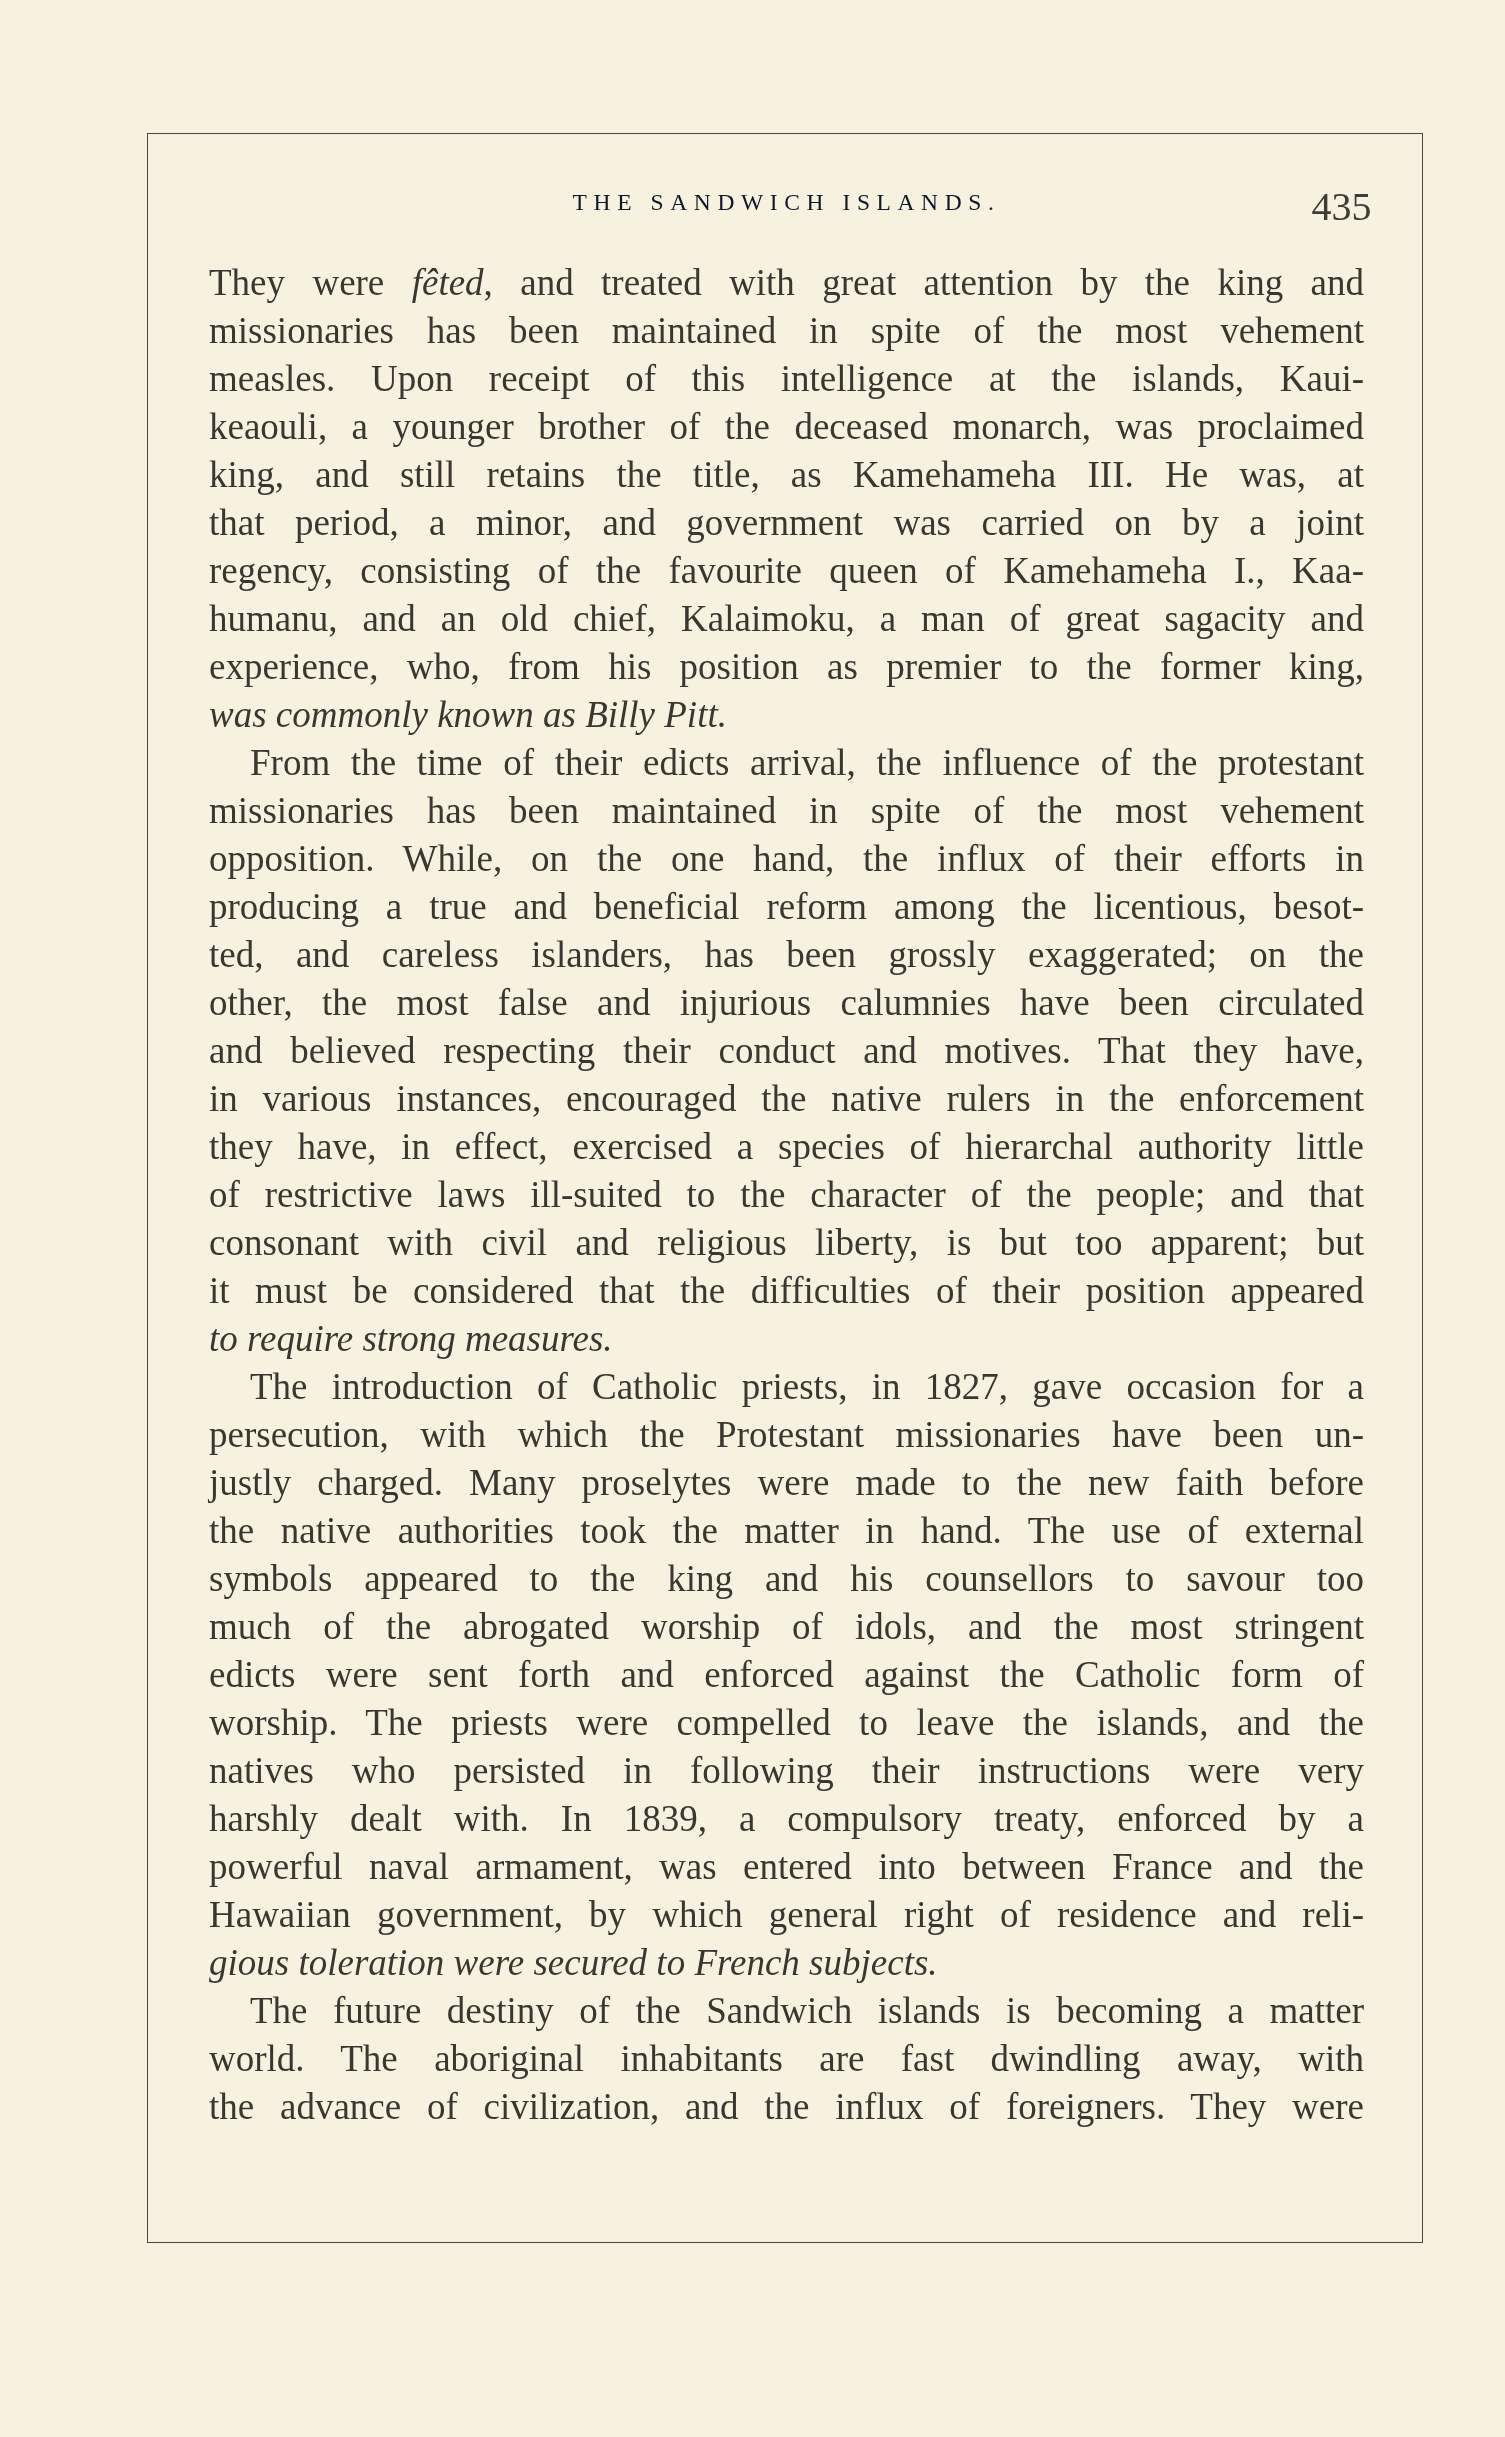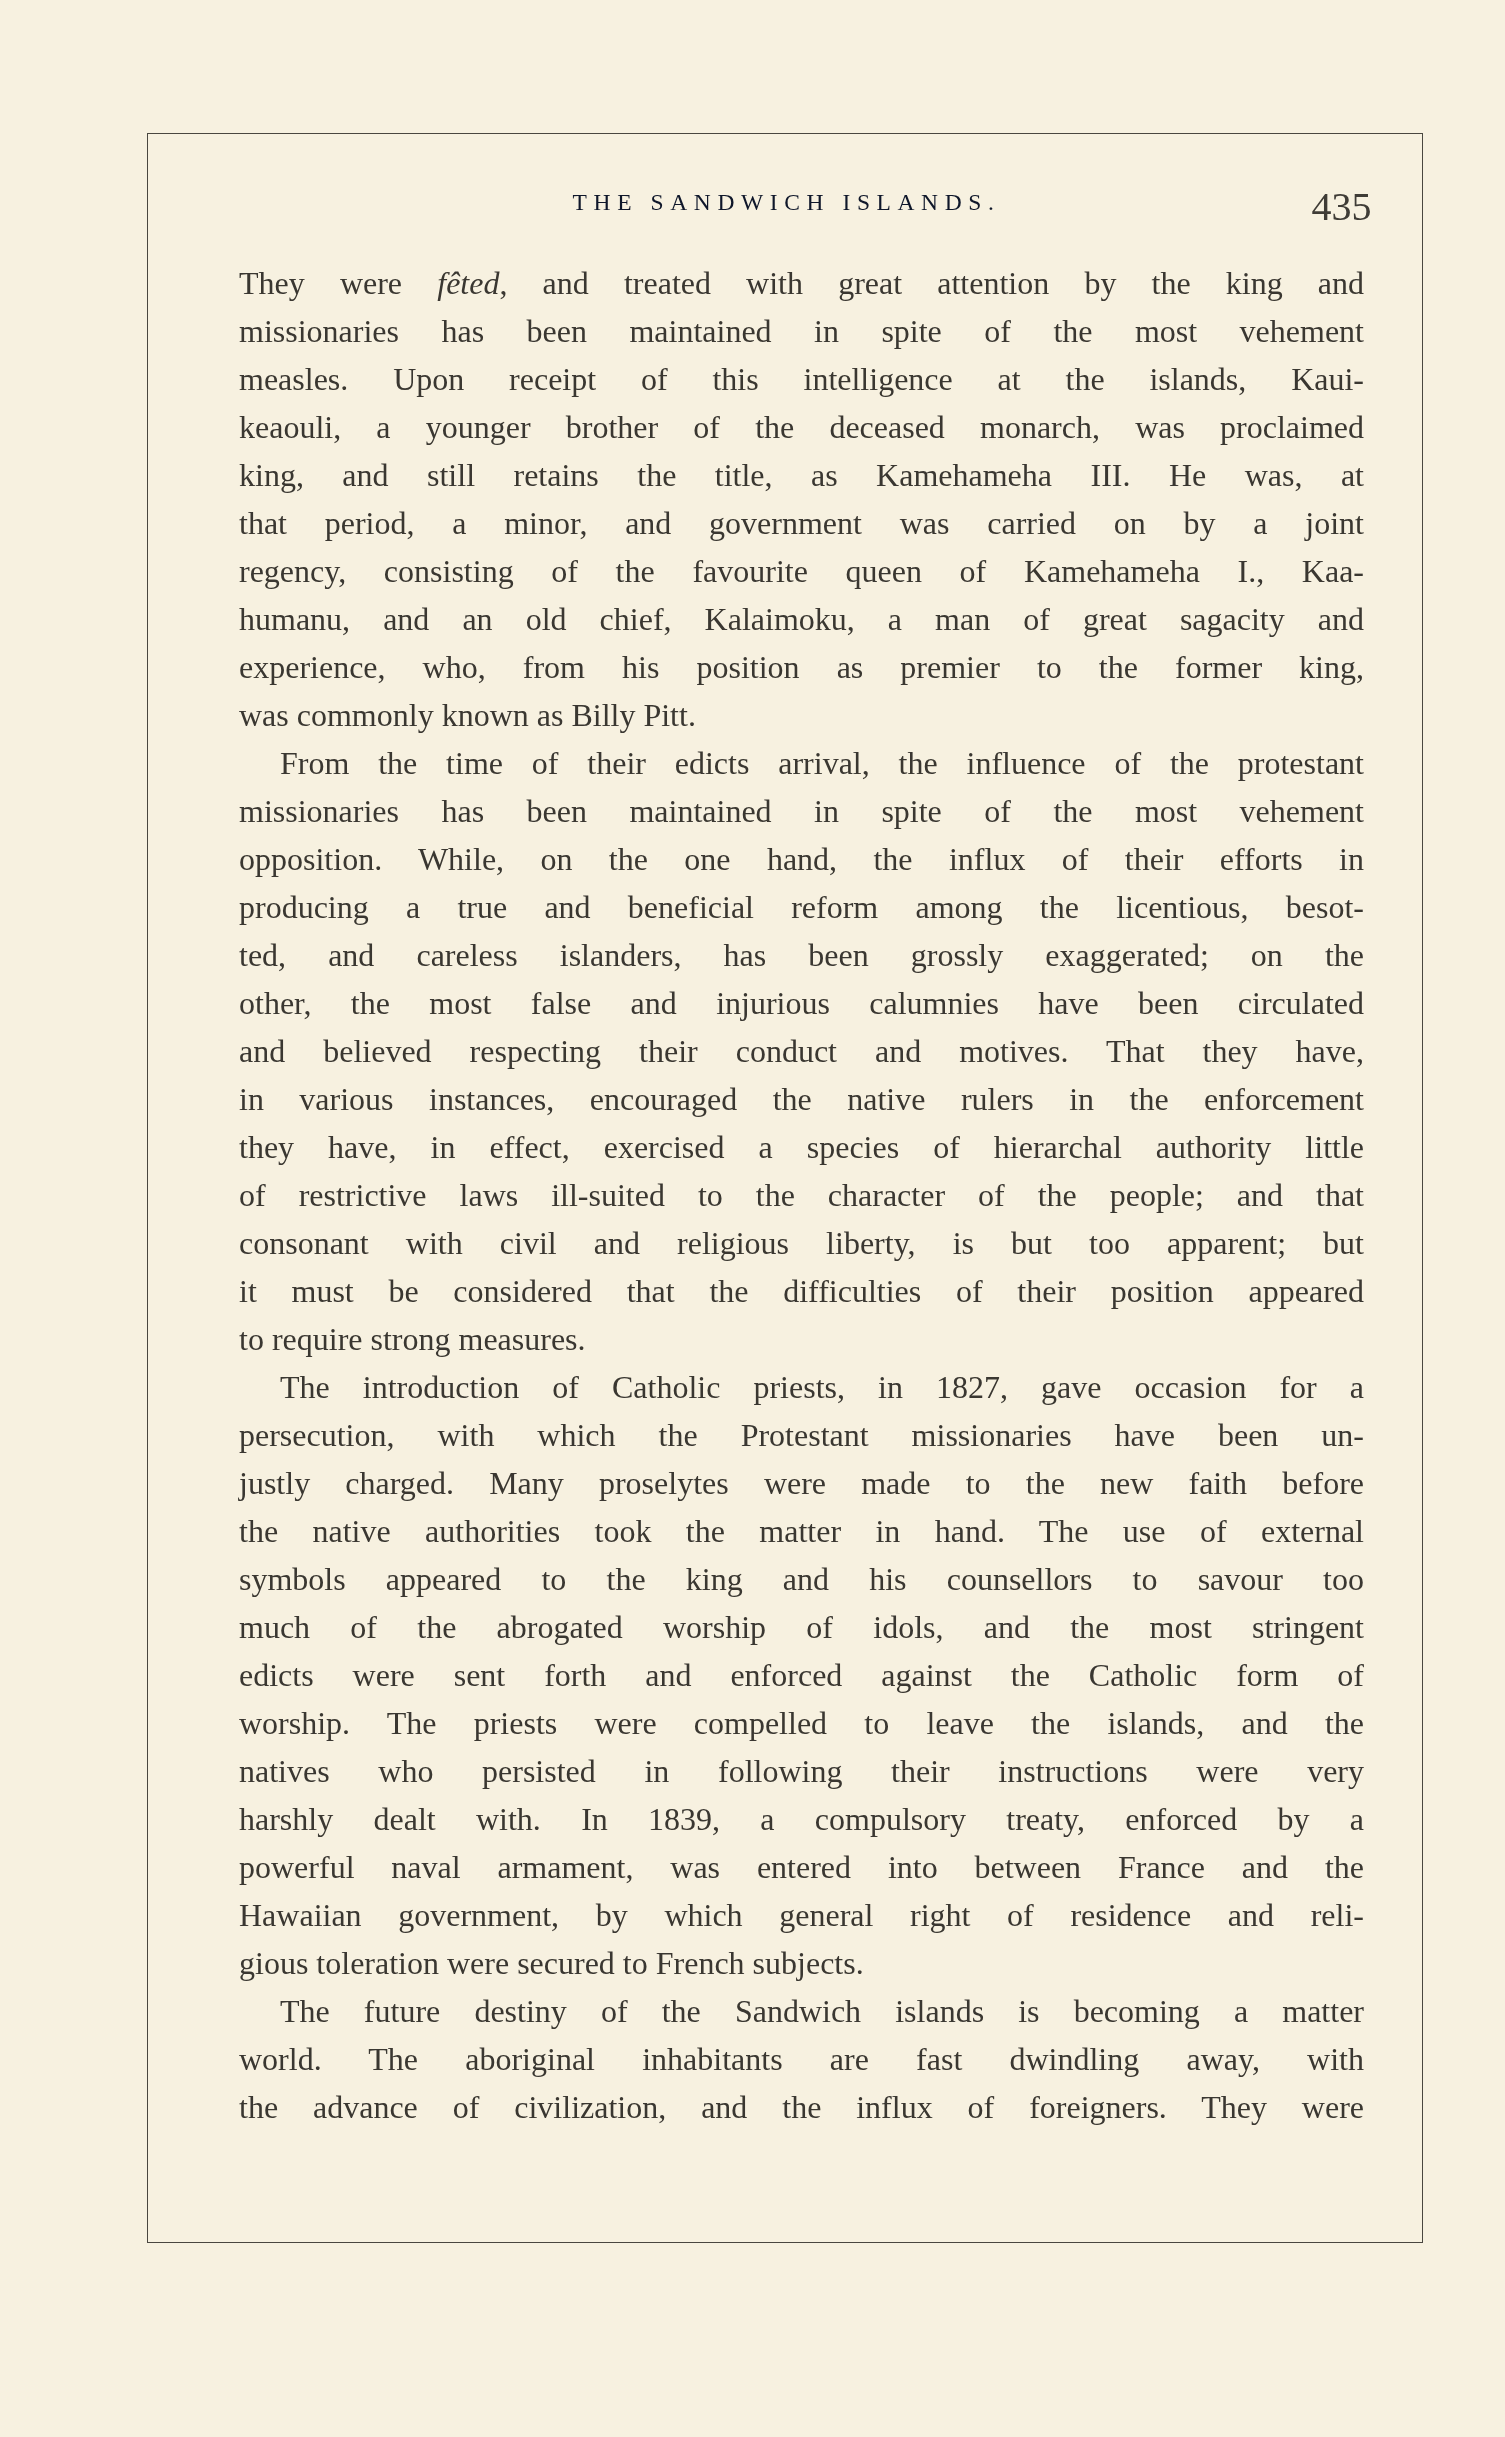--- a/index.html
+++ b/index.html
@@ -51,32 +51,32 @@
   .body-text {
     position: absolute;
     left: 209px;
     top: 259px;
     width: 1155px;
   }
   .line {
     display: block;
     height: 48px;
     line-height: 48px;
-    font-size: 32px;
+    font-size: 37px;
     text-align: justify;
     text-align-last: justify;
     white-space: nowrap;
     overflow: visible;
-    margin-left: 30px;
   }
   .line.indent {
     padding-left: 41px;
   }
   .line.last {
     text-align-last: left;
+    font-style: italic;
   }
   .line .it {
     font-style: italic;
   }
 </style>
 </head>
 <body>
 
 <div class="page-frame"></div>
 

